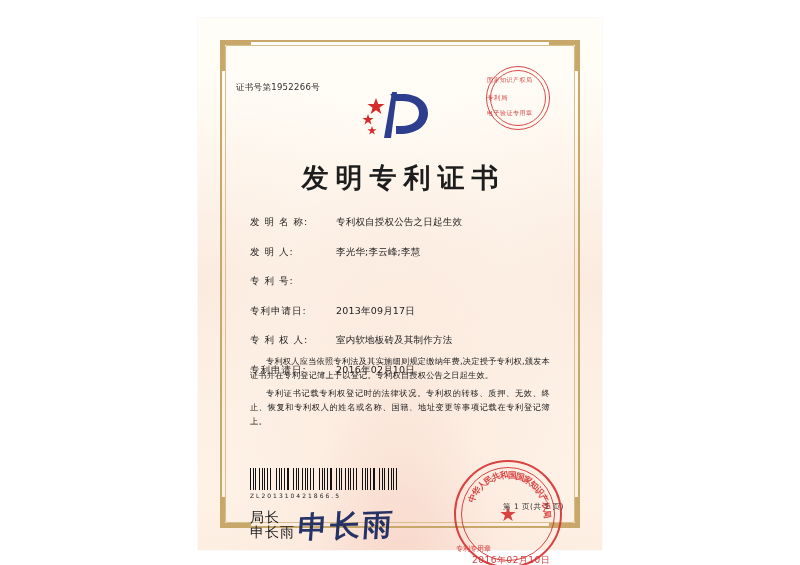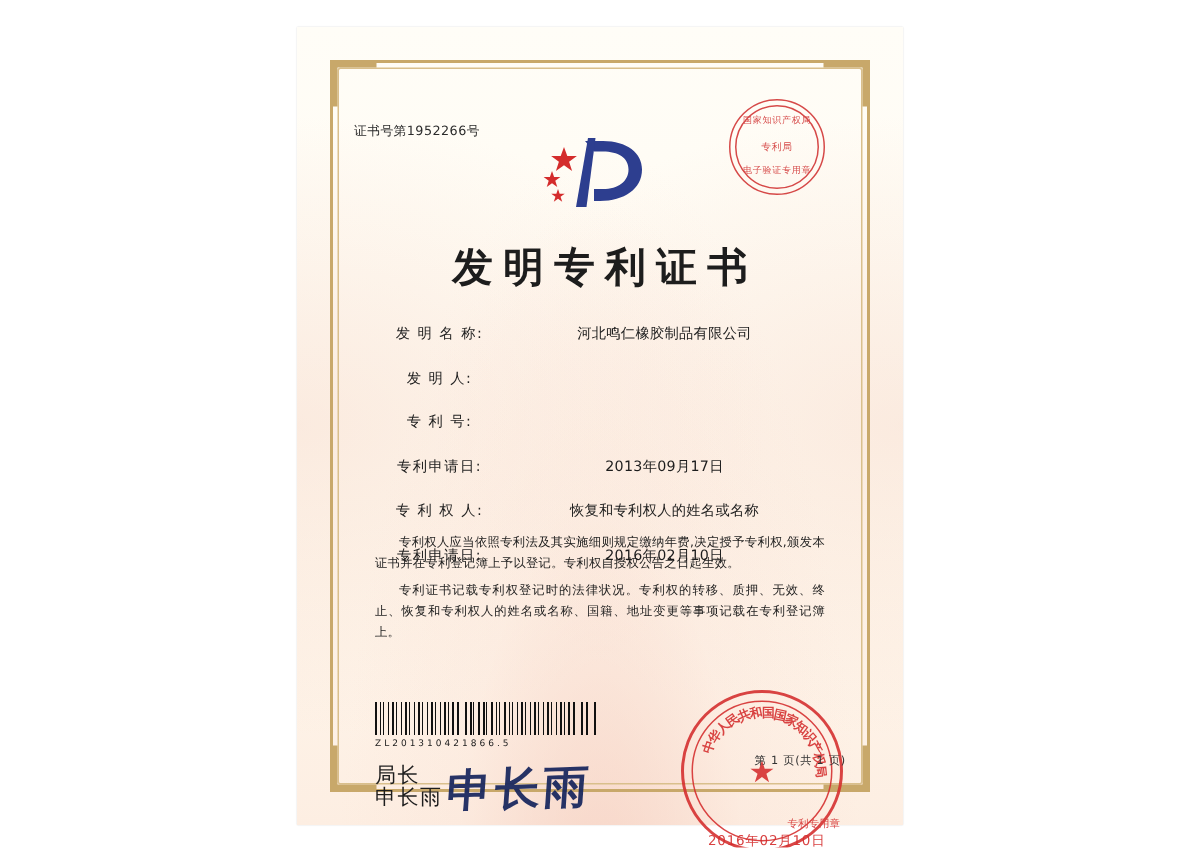--- a/index.html
+++ b/index.html
@@ -101,21 +101,21 @@
   }
   .top-stamp .ring {
     position: absolute;
     inset: 3px;
     border-radius: 50%;
     border: 0.8px solid #cf2b2b;
   }
   .top-stamp .t1, .top-stamp .t2, .top-stamp .t3 {
     position: absolute;
     left: 0; right: 0;
-    text-align: center;
+    text-align: left;
     font-size: 6px;
     letter-spacing: 0.5px;
     color: #cf2b2b;
   }
   .top-stamp .t1 { top: 9px; }
   .top-stamp .t2 { top: 27px; font-size: 6.5px; }
   .top-stamp .t3 { top: 42px; }
 
   
   .logo {
@@ -139,21 +139,20 @@
     letter-spacing: 7px;
     color: #1d1d1d;
     text-indent: 7px;
   }
 
   .fields {
     position: absolute;
     left: 14px;
     right: 14px;
     top: 162px;
-    text-align: center;
   }
   .field-row {
     display: flex;
     align-items: baseline;
     margin-bottom: 16.5px;
     font-size: 9.5px;
     color: #1d1d1d;
     font-family: "DejaVu Sans", sans-serif;
   }
   .field-label {
@@ -265,21 +264,21 @@
     font-size: 8.5px;
     font-weight: bold;
     transform-origin: 0 0;
     color: #d42c2c;
     font-family: "DejaVu Sans", sans-serif;
   }
   .seal .bottom-text {
     position: absolute;
     left: 0; right: 0;
     bottom: 12px;
-    text-align: right;
+    text-align: left;
     font-size: 7px;
     color: #d42c2c;
   }
   .seal-date {
     position: absolute;
     left: 236px;
     top: 500px;
     font-size: 9px;
     color: #d42c2c;
     letter-spacing: 0.5px;
@@ -330,35 +329,36 @@
           <polygon points="12,26 13.4,30 17.6,30 14.2,32.5 15.5,36.6 12,34.1 8.5,36.6 9.8,32.5 6.4,30 10.6,30" fill="#d42c2c"></polygon>
           <polygon points="16,38 17.1,41.2 20.5,41.2 17.7,43.2 18.8,46.5 16,44.5 13.2,46.5 14.3,43.2 11.5,41.2 14.9,41.2" fill="#d42c2c"></polygon>
         </svg>
       </div>
 
       <div class="title">发明专利证书</div>
 
       <div class="fields">
         <div class="field-row">
           <div class="field-label">发 明 名 称:</div>
-          <div class="field-value">河北鸣仁橡胶制品有限公司</div>
+          <div class="field-value">专利权自授权公告之日起生效</div>
         </div>
         <div class="field-row">
           <div class="field-label">发 明 人:</div>
+          <div class="field-value">李光华;李云峰;李慧</div>
         </div>
         <div class="field-row">
           <div class="field-label">专 利 号:</div>
         </div>
         <div class="field-row">
           <div class="field-label">专利申请日:</div>
           <div class="field-value">2013年09月17日</div>
         </div>
         <div class="field-row">
           <div class="field-label">专 利 权 人:</div>
-          <div class="field-value">恢复和专利权人的姓名或名称</div>
+          <div class="field-value">室内软地板砖及其制作方法</div>
         </div>
         <div class="field-row">
           <div class="field-label">专利申请日:</div>
           <div class="field-value">2016年02月10日</div>
         </div>
       </div>
 
       <div class="paras">
         <div class="para">专利权人应当依照专利法及其实施细则规定缴纳年费,决定授予专利权,颁发本证书并在专利登记簿上予以登记。专利权自授权公告之日起生效。</div>
         <div class="para">专利证书记载专利权登记时的法律状况。专利权的转移、质押、无效、终止、恢复和专利权人的姓名或名称、国籍、地址变更等事项记载在专利登记簿上。</div>

